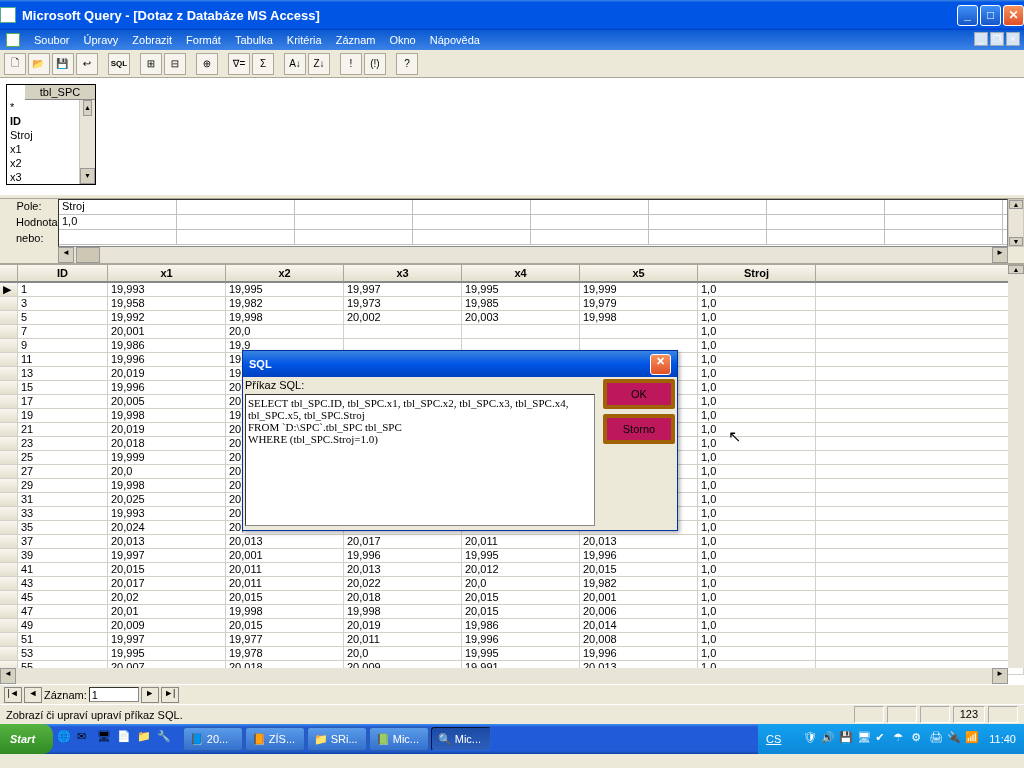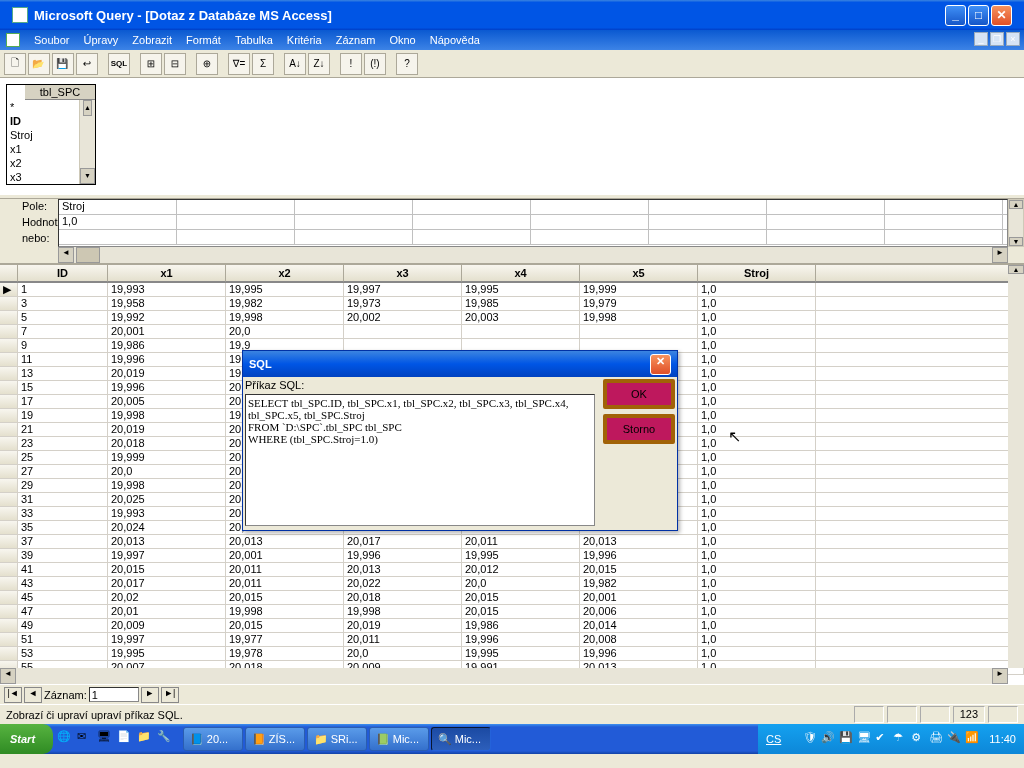--- a/index.html
+++ b/index.html
@@ -1,19 +1,19 @@
 <!DOCTYPE html>
 <html><head>
 <meta charset="utf-8">
 <style>
 * { box-sizing: border-box; margin: 0; padding: 0; font-family: Tahoma, sans-serif; font-size: 11px; }
 body { width: 1024px; height: 768px; overflow: hidden; background: #ece9d8; position: relative; }
 
 
-.titlebar { height: 30px; background: linear-gradient(to bottom, #3b84e0 0%, #0055e5 8%, #0055e5 92%, #003ec7 100%); display: flex; align-items: center; padding: 0 12px; color: #fff; }
+.titlebar { height: 30px; background: linear-gradient(to bottom, #3b84e0 0%, #0055e5 8%, #0055e5 92%, #003ec7 100%); display: flex; align-items: center; padding: 0 0; color: #fff; }
 .titlebar .appicon { width: 16px; height: 16px; background: #fff; margin-right: 6px; border: 1px solid #5a8; }
 .titlebar .title { flex: 1; font-weight: bold; font-size: 13px; }
 .winbtns { display: flex; gap: 2px; }
 .winbtn { width: 21px; height: 21px; border: 1px solid #fff; border-radius: 3px; display: flex; align-items: center; justify-content: center; font-weight: bold; font-size: 12px; color: #fff; }
 .winbtn.min, .winbtn.max { background: linear-gradient(to bottom,#3f90f7,#1656c8); }
 .winbtn.close { background: linear-gradient(to bottom,#f7935d,#e04f28); }
 
 
 .menubar { height: 20px; background: linear-gradient(to bottom,#0a59d1,#3c83e6); display: flex; align-items: center; padding: 0 6px; gap: 14px; color: #fff; position: relative;}
 .menubar span { cursor: default; }
@@ -33,21 +33,21 @@
 .fieldbox .fblist div { padding: 0 3px; line-height:14px;}
 .fieldbox .fblist .bold { font-weight:bold; }
 .fieldbox .sb { position:absolute; right:0; top:0; bottom:0; width:16px; background:#e8e5d8; border-left:1px solid #cec9b8;}
 .fieldbox .sb::before{content:"▲"; font-size:7px; display:block; text-align:center; background:#d6d2c2; border:1px solid #999;}
 .fieldbox .sb::after{content:"▼"; font-size:7px; display:block; text-align:center; background:#d6d2c2; border:1px solid #999; position:absolute; bottom:0; left:0; right:0;}
 
 
 .critwrap { background:#ece9d8; border-top:1px solid #aca899; border-bottom:1px solid #aca899;}
 .critgrid { display:grid; grid-template-columns: 58px 1fr 16px; }
 .critlabels { display:flex; flex-direction:column; }
-.critlabels div { text-align:center; padding:1px 22px; height:16px;}
+.critlabels div { text-align:center; padding:1px 16px; height:16px;}
 .critcells { background:#fff; border:1px inset #888;}
 .critrow { display:flex; height:15px; border-bottom:1px solid #c0c0c0;}
 .critrow div { border-right:1px solid #c0c0c0; padding:0 3px; min-width:118px;}
 .critrow div:first-child { min-width:118px;}
 .critscroll { height:16px; background:#e8e5d8; display:flex; margin-left:58px; margin-right:16px;}
 .critscroll .ab { width:16px; border:1px solid #999; background:#d6d2c2; text-align:center; font-size:8px;}
 .critscroll .thumb { width:24px; background:#cdc7b3; border:1px solid #999; margin-left:2px;}
 .vsb { background:#e8e5d8; border:1px solid #cec9b8; position:relative;}
 .vsb::before{content:"▲"; font-size:7px; display:block; text-align:center; background:#d6d2c2; border:1px solid #999;}
 .vsb::after{content:"▼"; font-size:7px; display:block; text-align:center; background:#d6d2c2; border:1px solid #999; position:absolute; bottom:0; left:0; right:0;}

